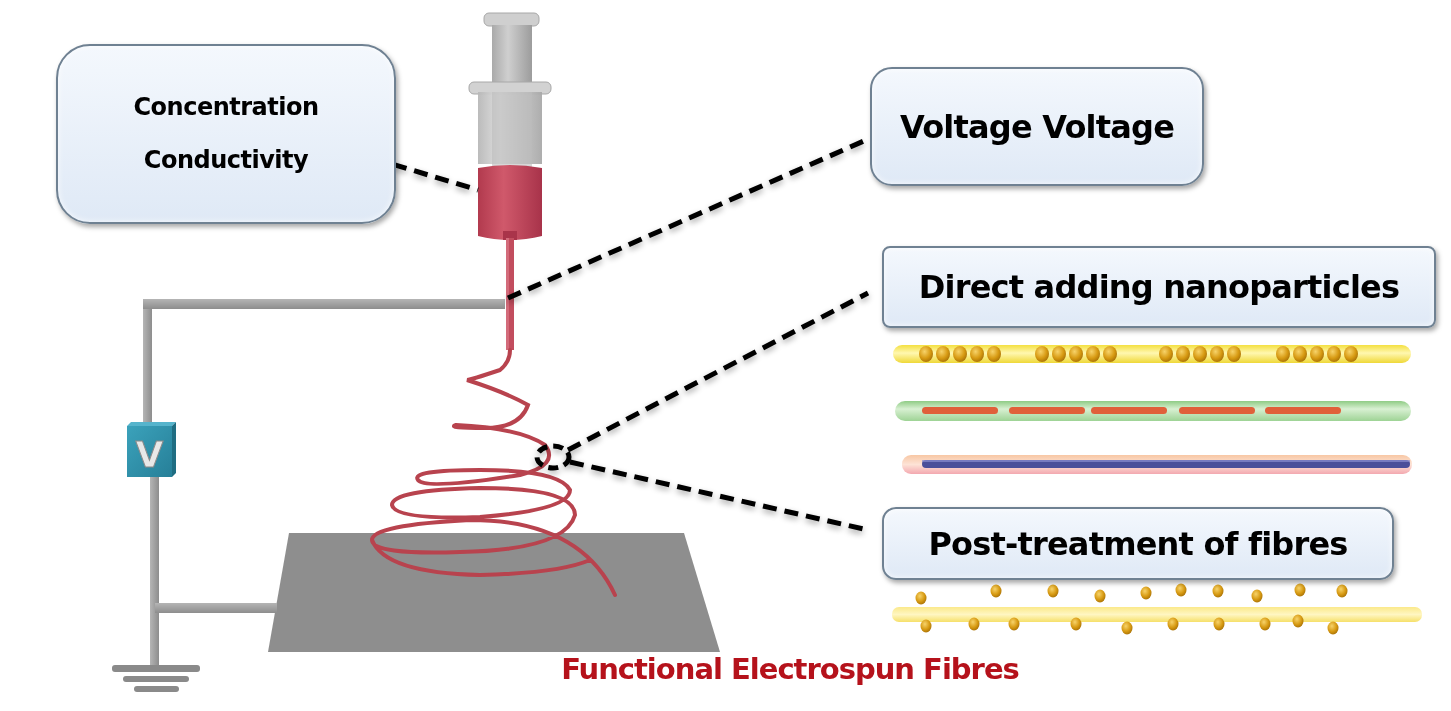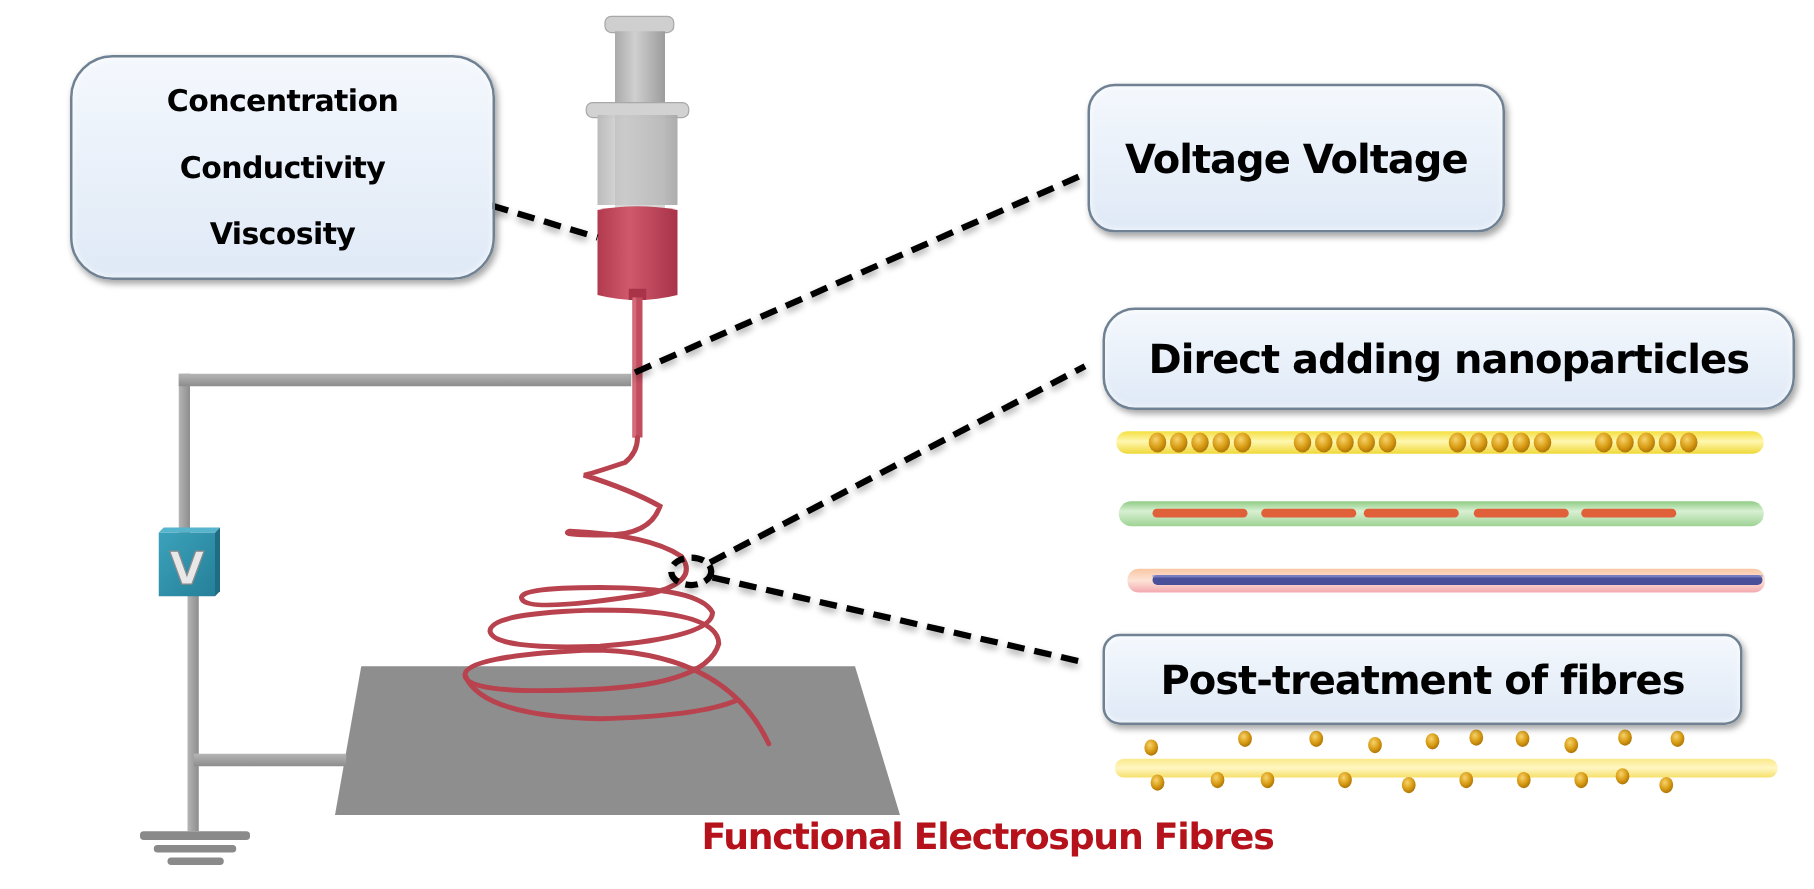--- a/index.html
+++ b/index.html
@@ -13,21 +13,21 @@
       border: 2px solid #6f8192;
       border-radius: 22px;
       box-shadow: 2px 3px 5px rgba(0,0,0,0.35), inset 0 0 6px rgba(255,255,255,0.8);
       display: flex; flex-direction: column; align-items: center; justify-content: center;
       color: #000; font-weight: bold; text-align: center;
       font-family: "DejaVu Sans", sans-serif;
     }
     .label-box span { display: block; white-space: nowrap; }
     #box-solution { left: 30px; top: 44px; width: 340px; height: 180px; border-radius: 34px; font-size: 24px; line-height: 53px; letter-spacing: -0.5px; margin-left: 26px; }
     #box-process { left: 870px; top: 67px; width: 334px; height: 119px; font-size: 32px; line-height: 50px; letter-spacing: -0.8px; }
-    #box-direct { left: 882px; top: 246px; width: 554px; height: 82px; font-size: 32px; letter-spacing: -0.8px; border-radius: 26px; }
+    #box-direct { left: 882px; top: 246px; width: 554px; height: 82px; font-size: 32px; letter-spacing: -0.8px; border-radius: 8px; }
     #box-post { left: 882px; top: 507px; width: 512px; height: 73px; font-size: 32px; letter-spacing: -0.8px; border-radius: 14px; align-items: center; }
     #footer-title {
       position: absolute; left: 440px; top: 652px; width: 700px; text-align: center;
       font-family: "DejaVu Sans", sans-serif; font-weight: bold; font-size: 29px; letter-spacing: -1px;
       color: #b5121b;
     }
     #volt-letter { font-family: "DejaVu Sans", sans-serif; font-weight: bold; }
   </style>
 </head>
 <body>
@@ -215,21 +215,20 @@
       <ellipse cx="1219" cy="624" rx="5.5" ry="6.5" fill="url(#gBead)"></ellipse>
       <ellipse cx="1265" cy="624" rx="5.5" ry="6.5" fill="url(#gBead)"></ellipse>
       <ellipse cx="1298" cy="621" rx="5.5" ry="6.5" fill="url(#gBead)"></ellipse>
       <ellipse cx="1333" cy="628" rx="5.5" ry="6.5" fill="url(#gBead)"></ellipse>
     </g>
 </svg>
 
 <div class="label-box" id="box-solution">
   <span>Concentration</span>
   <span>Conductivity</span>
-  <span>Viscosity</span>
 </div>
 
 <div class="label-box" id="box-process">
   <span>Voltage Voltage</span>
 </div>
 
 <div class="label-box" id="box-direct">
   <span>Direct adding nanoparticles</span>
 </div>
 

